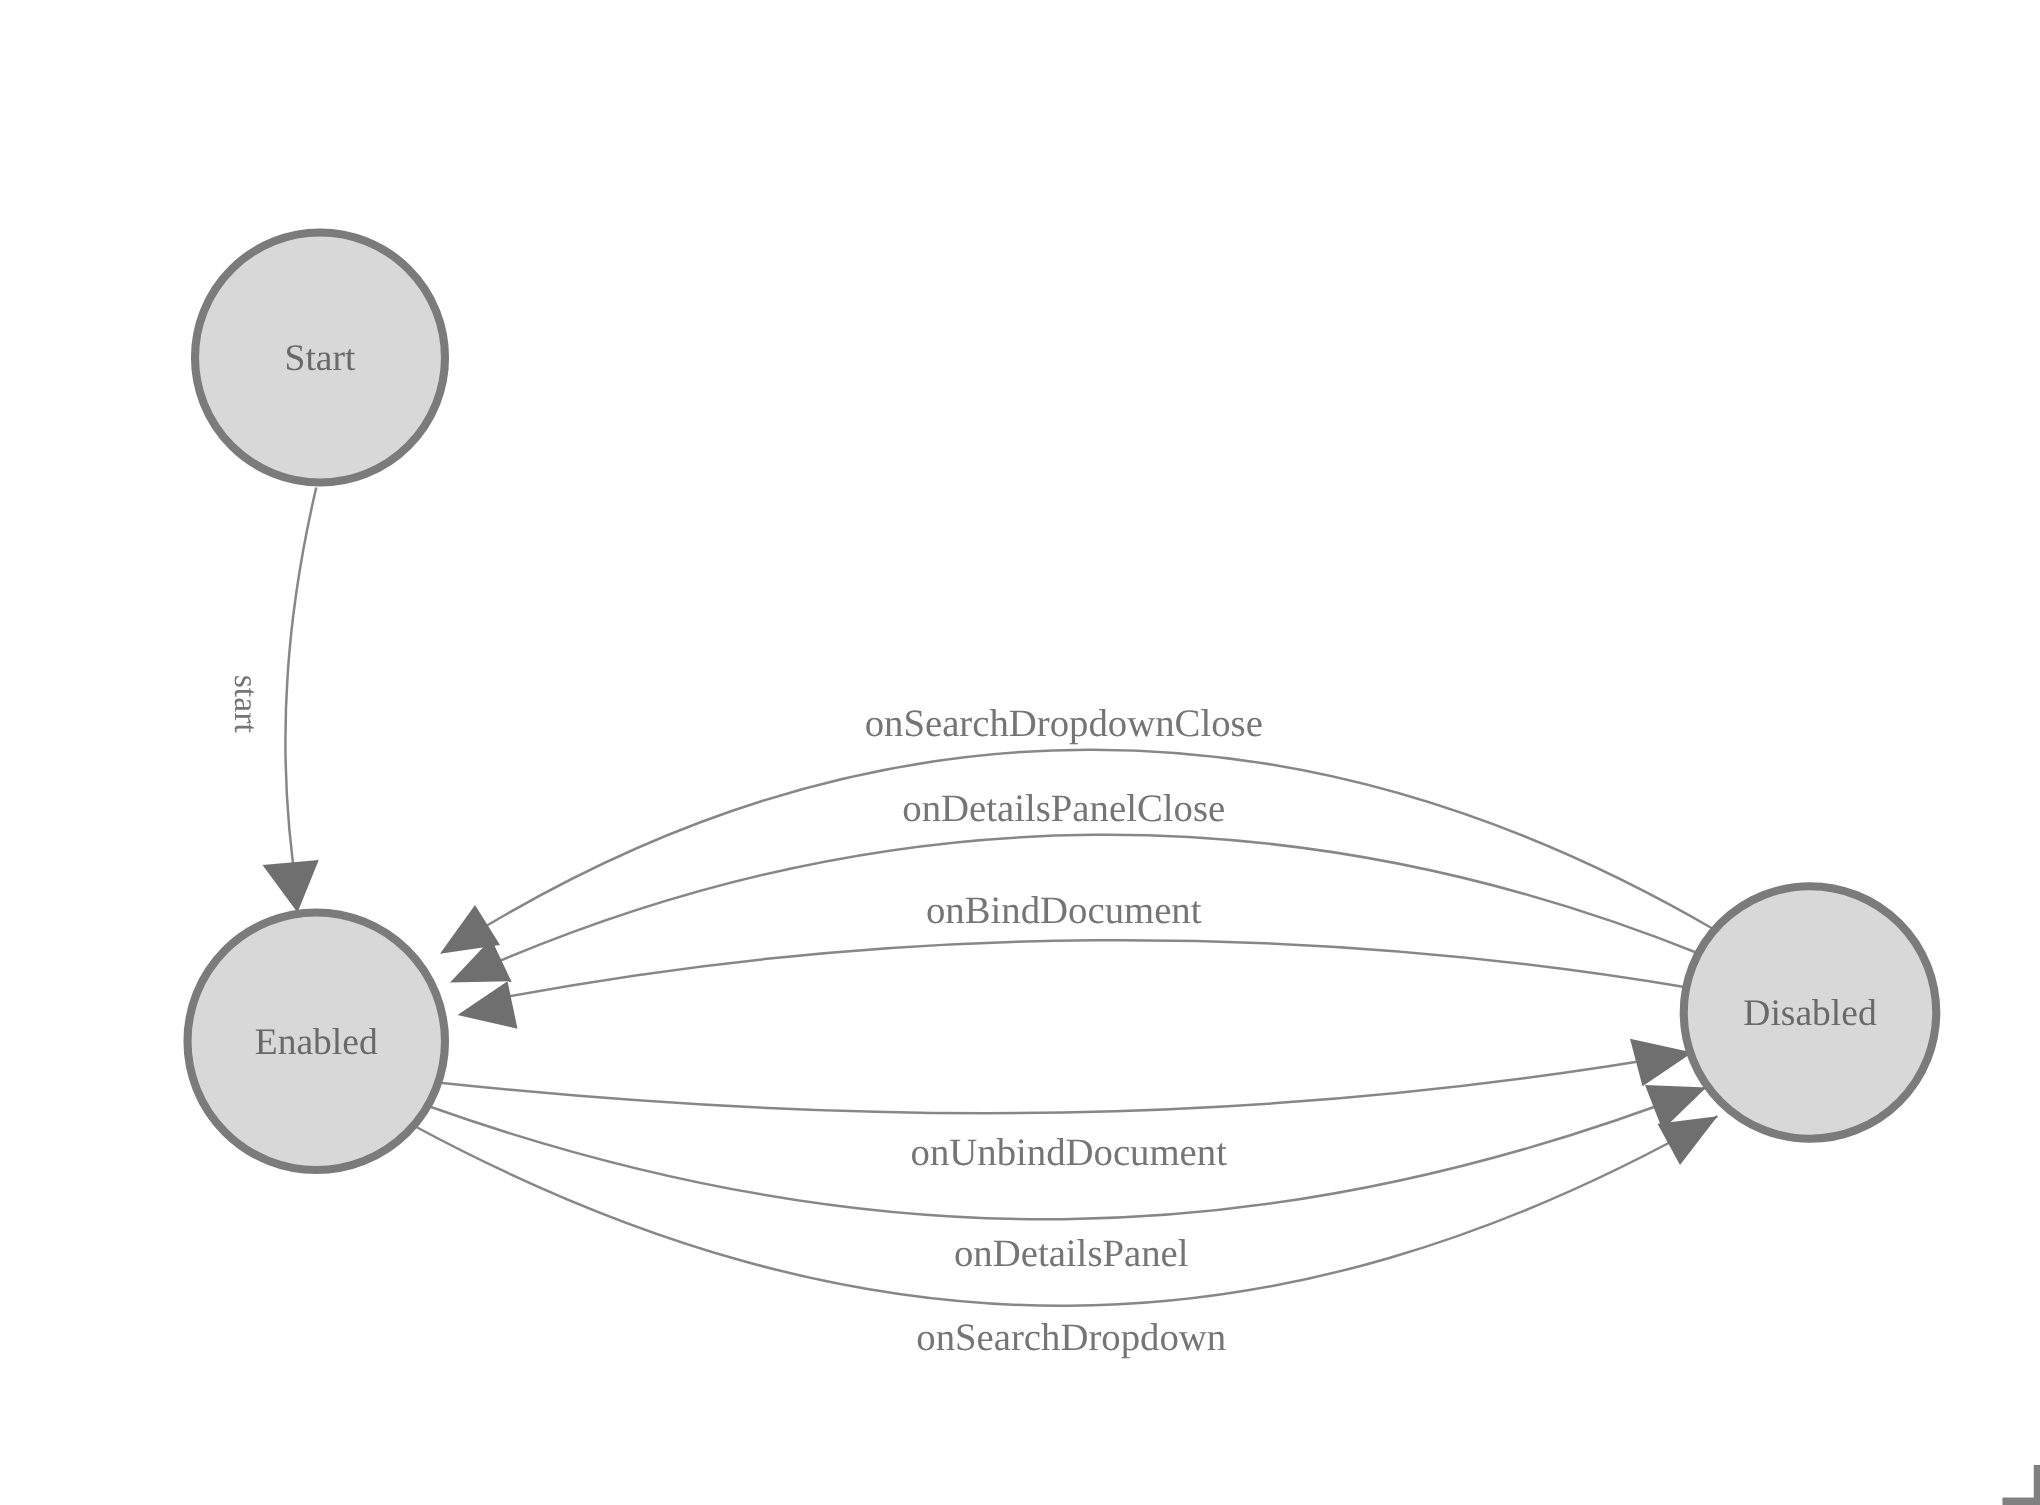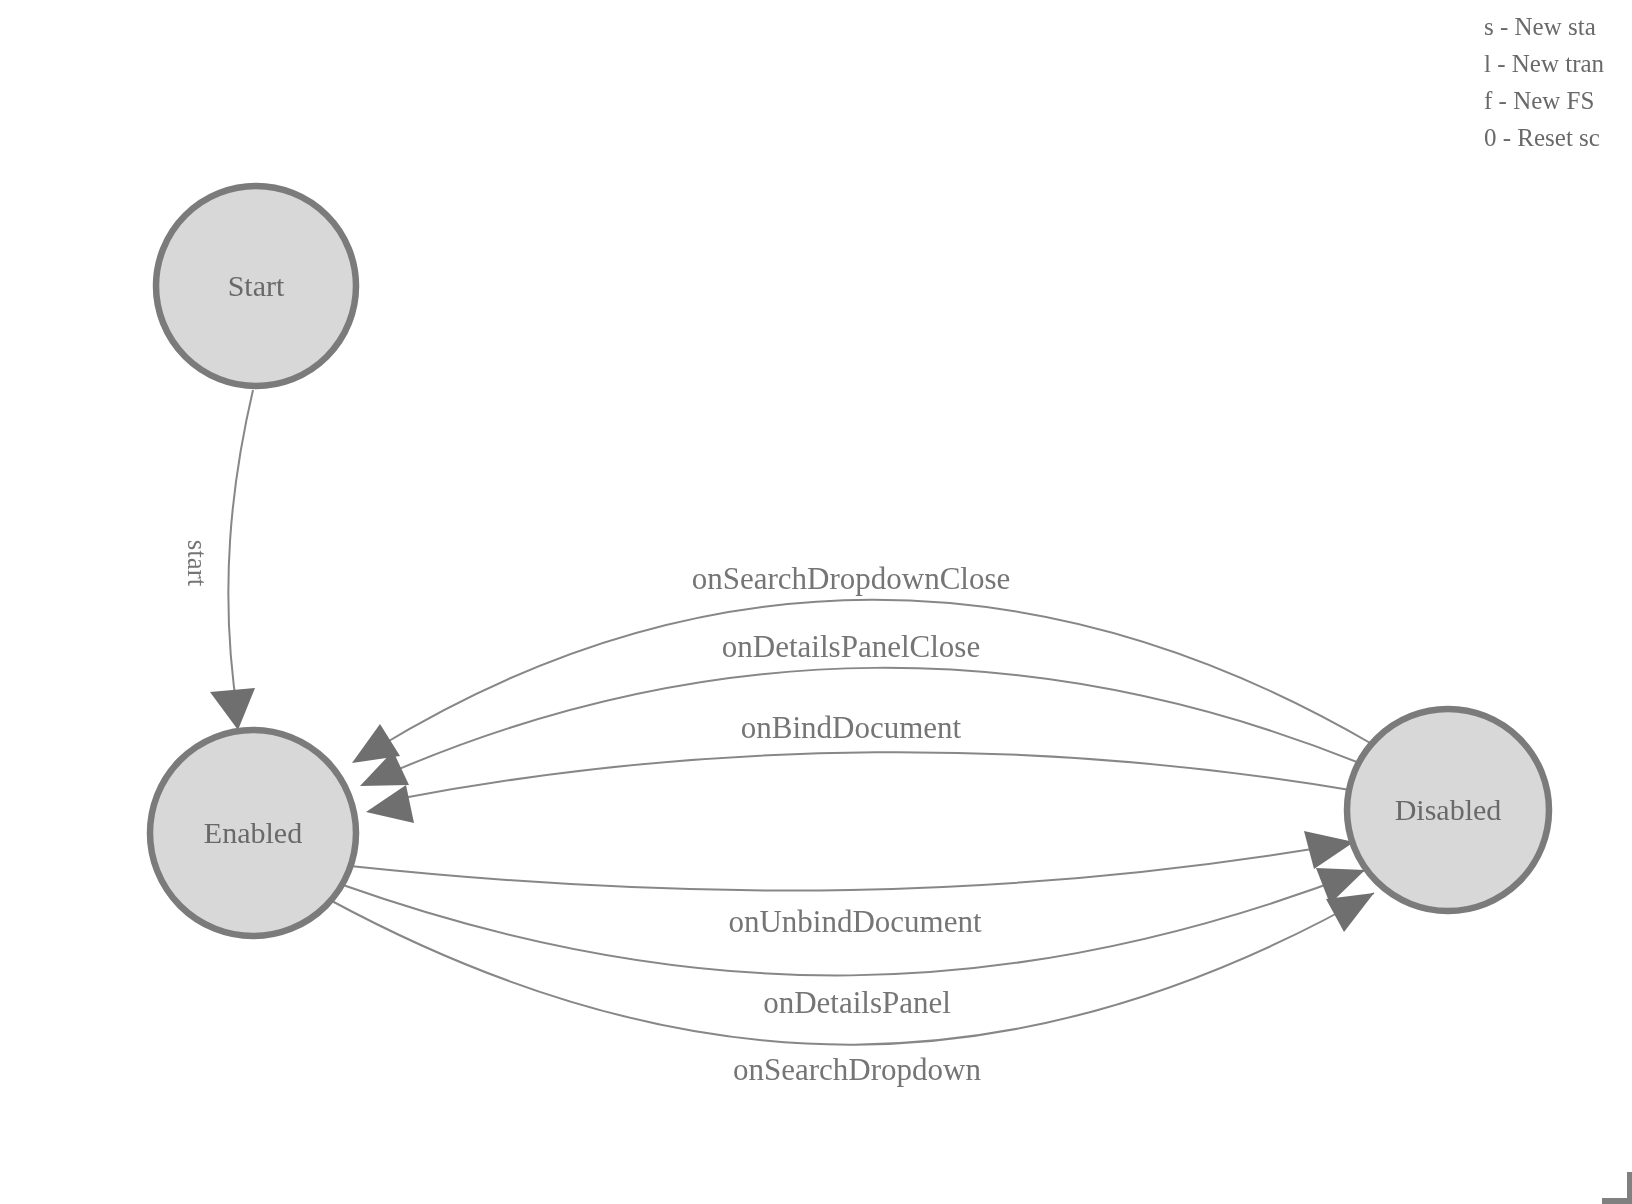--- a/index.html
+++ b/index.html
@@ -131,23 +131,17 @@
 
     <text class="edge-label" x="851" y="738">onBindDocument</text>
 
     <text class="edge-label" x="855" y="932">onUnbindDocument</text>
 
     <text class="edge-label" x="857" y="1013">onDetailsPanel</text>
 
     <text class="edge-label" x="857" y="1080">onSearchDropdown</text>
   </svg>
 
-  <div class="legend">
-    <div>s - New sta</div>
-    <div>l - New tran</div>
-    <div>f - New FS</div>
-    <div>0 - Reset sc</div>
-  </div>
 
   <div class="corner-mark-v"></div>
   <div class="corner-mark-h"></div>
 
 </div>
 
 </body></html>

